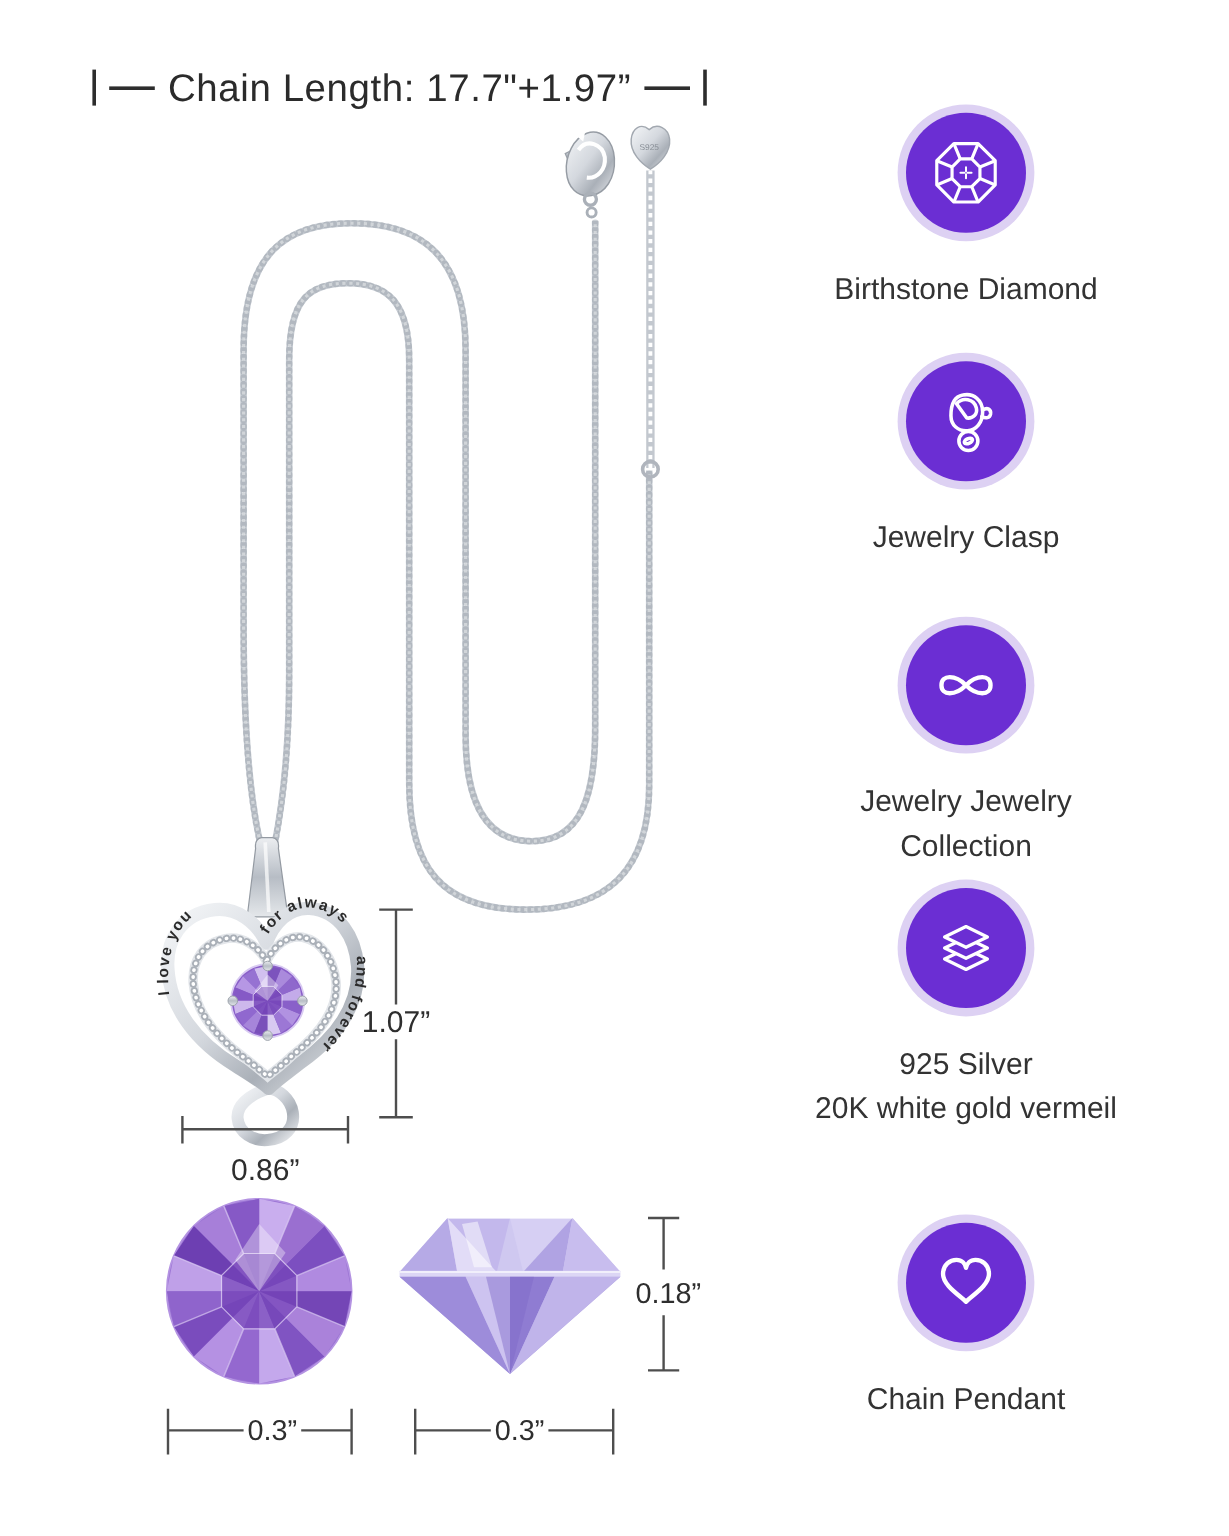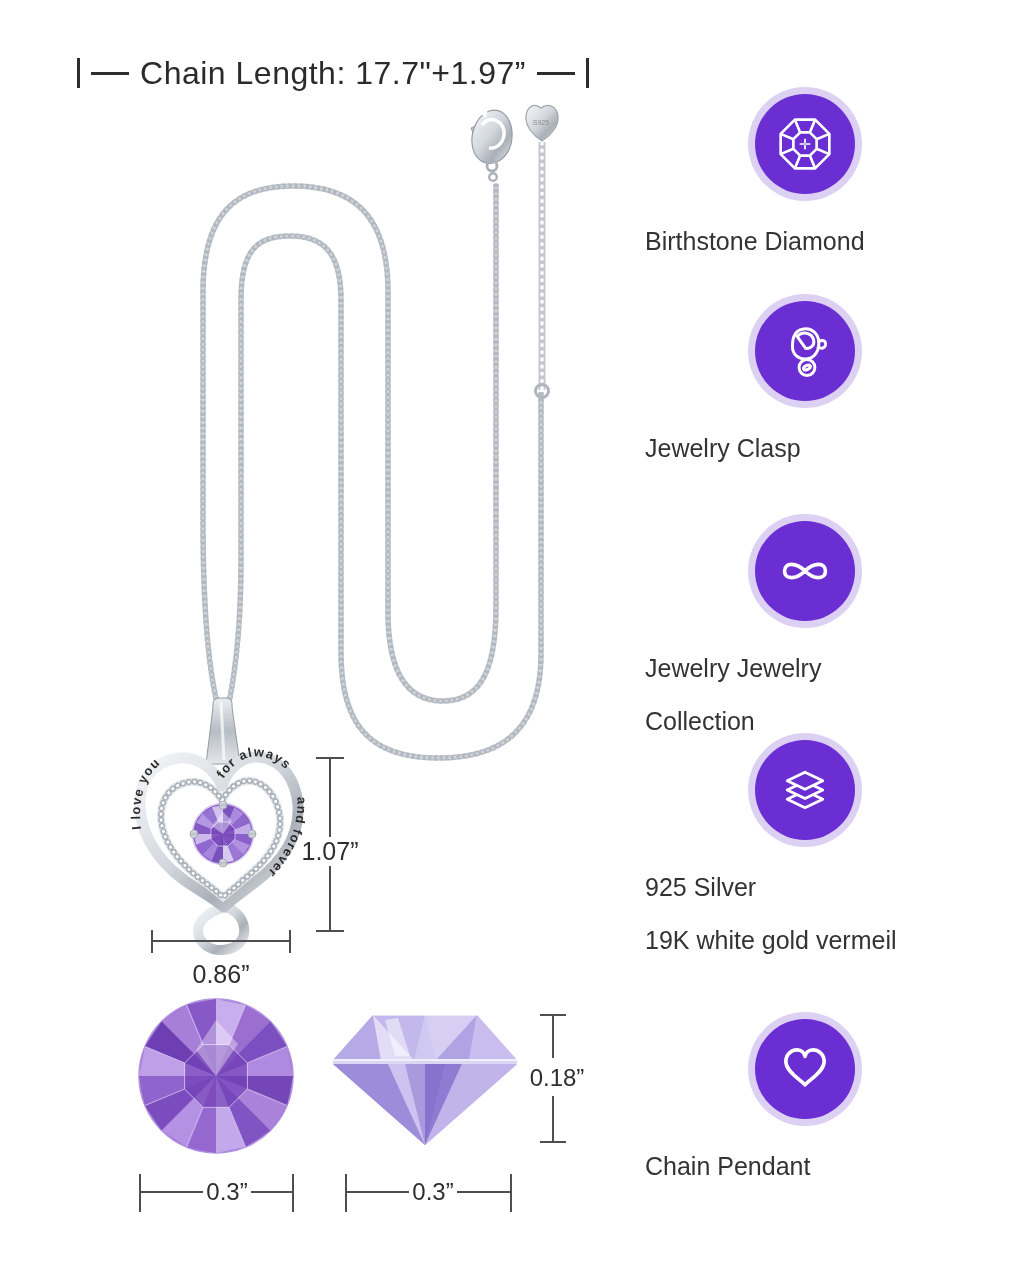--- a/index.html
+++ b/index.html
@@ -17,27 +17,27 @@
   .ch2{fill:none;stroke:#ffffff;stroke-width:2.6;stroke-dasharray:2.6 3;}
   .ch3{fill:none;stroke:#9aa1aa;stroke-width:5.5;stroke-dasharray:.6 5.2;stroke-linecap:round;opacity:.45;}
   .ex1{fill:none;stroke:#c3c8cf;stroke-width:7;}
   .ex2{fill:none;stroke:#ffffff;stroke-width:3.2;stroke-dasharray:3.6 3.6;}
   .dim{stroke:#4e4e4e;stroke-width:2;fill:none;}
   .dimtxt{fill:#2e2e2e;font-size:25px;font-family:"Liberation Sans",sans-serif;}
   .dimtxt2{fill:#2e2e2e;font-size:24px;font-family:"Liberation Sans",sans-serif;}
   .engrave{fill:#2b2b2b;font-size:13px;font-weight:bold;letter-spacing:1.2px;
            font-family:"Liberation Sans",sans-serif;}
   
-  .feature{position:absolute;left:645px;width:320px;text-align:left;}
+  .feature{position:absolute;left:645px;width:320px;text-align:center;}
   .halo{width:114px;height:114px;border-radius:50%;background:#ddd1f3;margin:0 auto;
         display:flex;align-items:center;justify-content:center;}
   .disc{width:100px;height:100px;border-radius:50%;background:#6b2ed3;
         display:flex;align-items:center;justify-content:center;}
   .flabel{margin-top:22px;font-size:25px;line-height:37px;color:#333333;}
-  .flabel + .flabel{margin-top:16px;}
+  .flabel + .flabel{margin-top:0;}
 </style>
 </head>
 <body>
 
 <div class="stage">
 
   <div class="title-row">
     <span class="vbar"></span>
     <span class="hbar"></span>
     <span class="title-text">Chain Length: 17.7"+1.97”</span>
@@ -255,21 +255,21 @@
         <svg width="66" height="66" viewBox="-50 -50 100 100">
           <g stroke="#ffffff" stroke-width="4.2" stroke-linejoin="round" fill="#6b2ed3">
             <polygon points="0,1 27,14 0,27 -27,14"></polygon>
             <polygon points="0,-13 27,0 0,13 -27,0"></polygon>
             <polygon points="0,-27 27,-14 0,-1 -27,-14"></polygon>
           </g>
         </svg>
       </div>
     </div>
     <div class="flabel">925 Silver</div>
-    <div class="flabel">19K white gold vermeil</div>
+    <div class="flabel">20K white gold vermeil</div>
   </div>
 
   <div class="feature" style="top:1012px">
     <div class="halo">
       <div class="disc">
         <svg width="66" height="66" viewBox="-50 -50 100 100">
           <path d="M 0,24 C -6,17 -29,4 -29,-11 C -29,-23 -20,-29 -12,-29 C -5,-29 -1,-24 0,-19 C 1,-24 5,-29 12,-29 C 20,-29 29,-23 29,-11 C 29,4 6,17 0,24 Z" fill="none" stroke="#ffffff" stroke-width="5.5" stroke-linejoin="round"></path>
         </svg>
       </div>
     </div>

